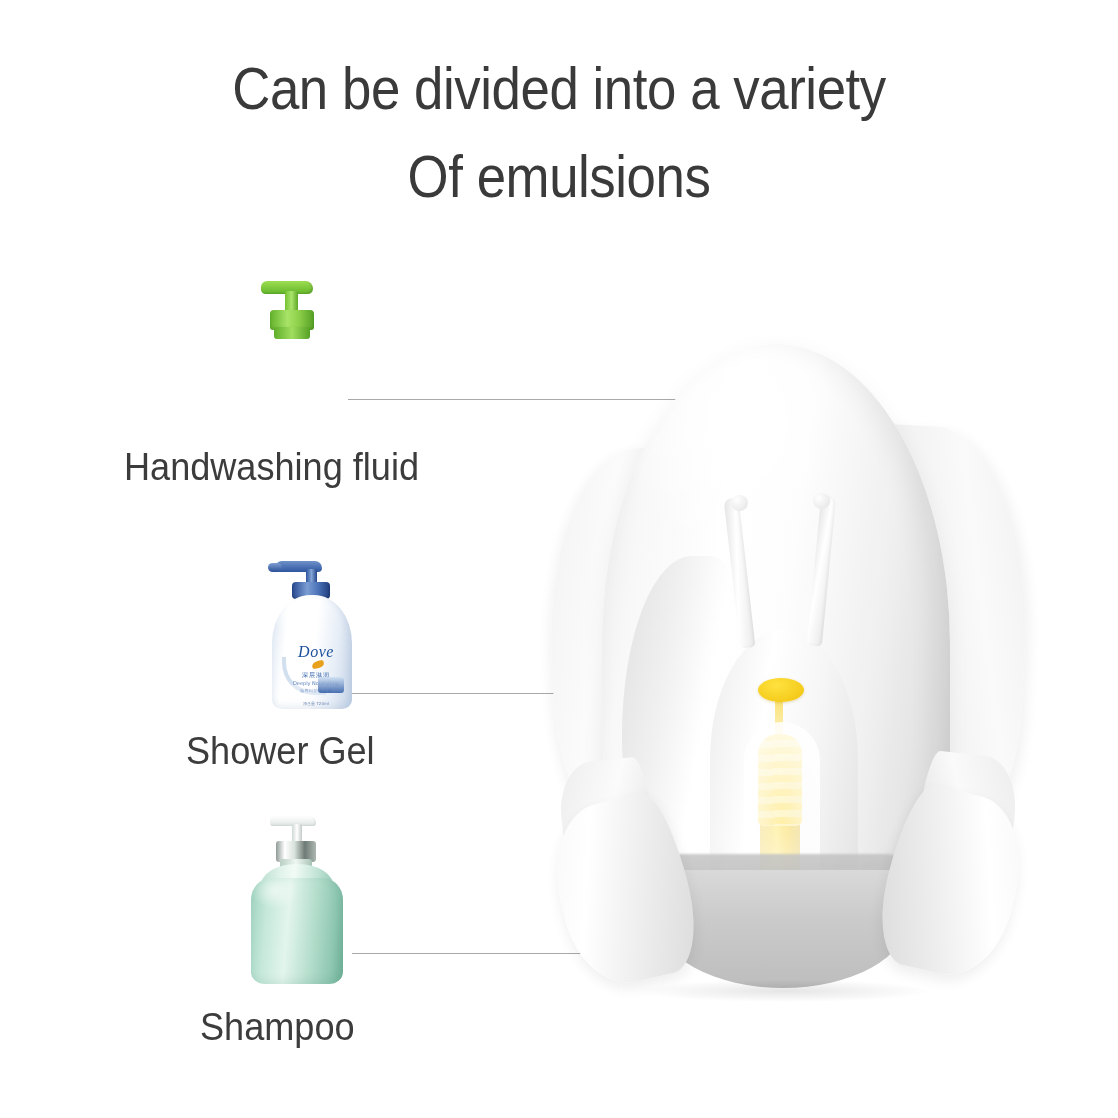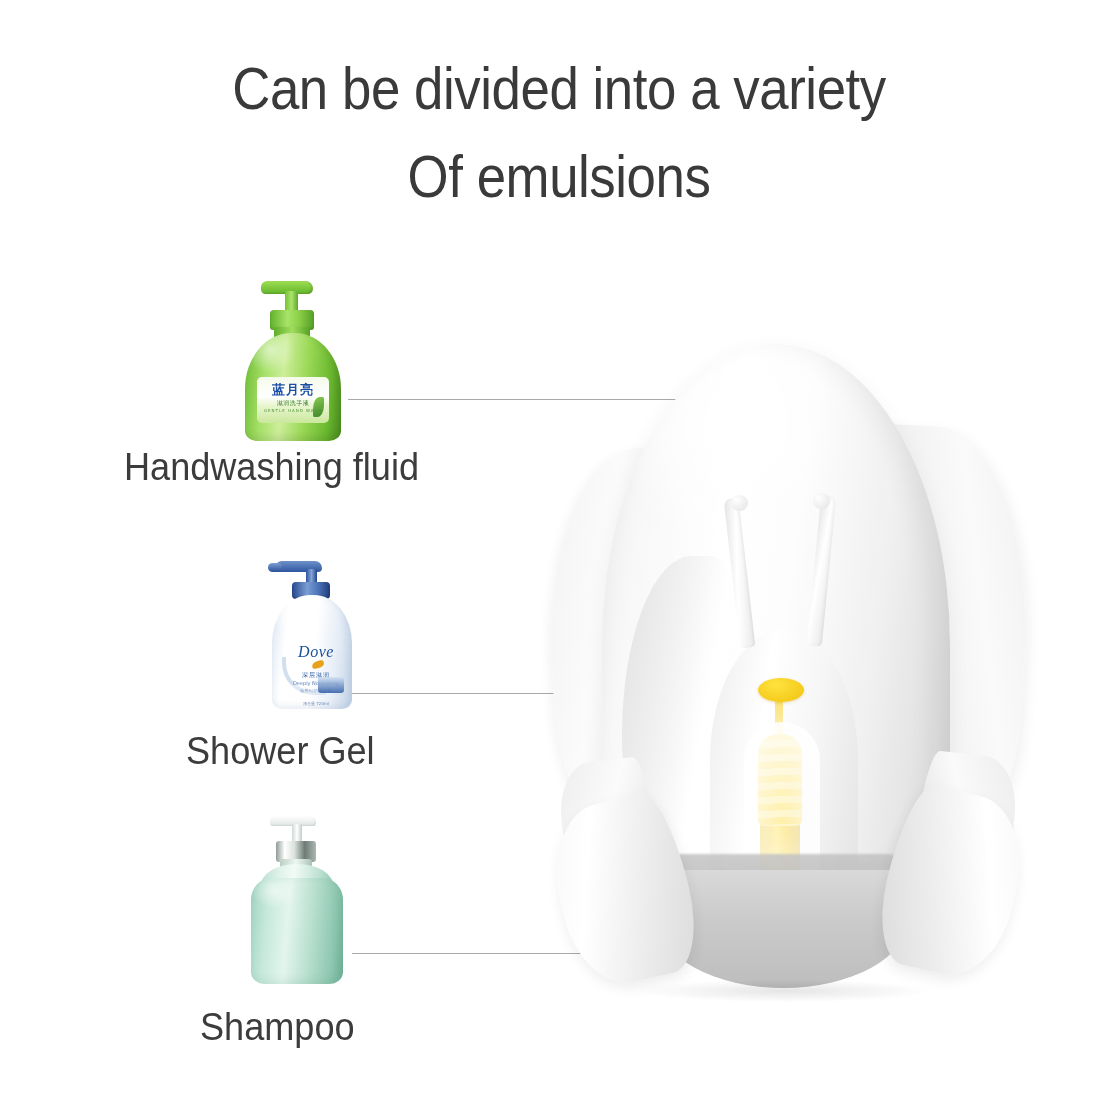--- a/index.html
+++ b/index.html
@@ -349,28 +349,20 @@
 
   <div class="connector" id="line-1"></div>
   <div class="connector" id="line-2"></div>
   <div class="connector" id="line-3"></div>
 
   <div id="bottle-hand">
     <div class="b1-pumphead"></div>
     <div class="b1-pumpstem"></div>
     <div class="b1-collar"></div>
     <div class="b1-neck"></div>
-    <div class="b1-body">
-      <div class="b1-label">
-        <div class="b1-brand">蓝月亮</div>
-        <div class="b1-sub">滋润洗手液</div>
-        <div class="b1-sub2">GENTLE HAND WASH</div>
-        <div class="b1-leaf"></div>
-      </div>
-    </div>
   </div>
   <div class="callout-label" id="label-hand">Handwashing fluid</div>
 
   <div id="bottle-shower">
     <div class="b2-pumphead"></div>
     <div class="b2-pumpknob"></div>
     <div class="b2-pumpstem"></div>
     <div class="b2-collar"></div>
     <div class="b2-body">
       <div class="b2-swirl"></div>

